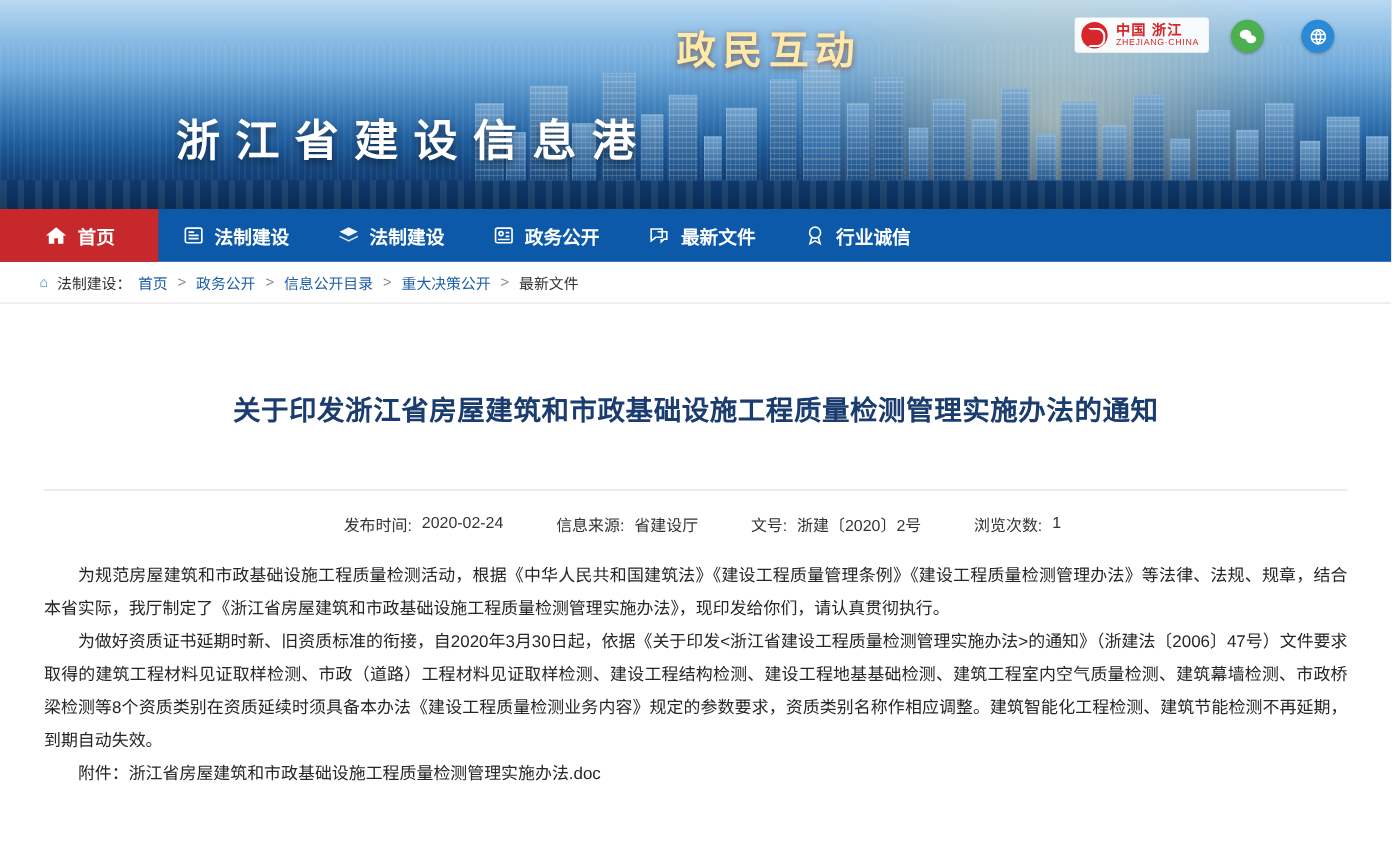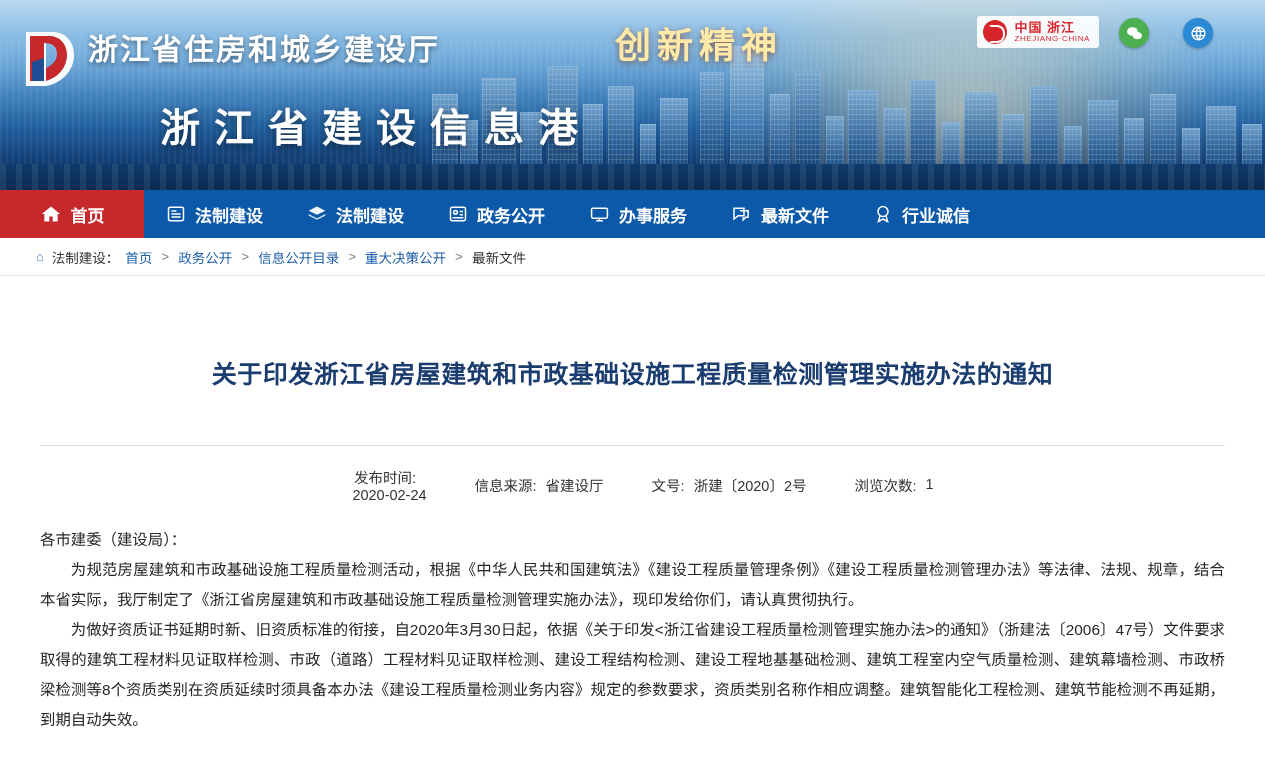--- a/index.html
+++ b/index.html
@@ -214,21 +214,21 @@
   .meta {
     display: flex;
     justify-content: center;
     align-items: center;
     gap: 0;
     font-size: 14.5px;
     color: #333;
     padding: 20px 0 18px 0;
   }
   .meta .cell { display:flex; align-items:center; }
-  .meta .m1 { margin-left: 12px; flex-direction: column; }
+  .meta .m1 { margin-left: 12px; }
   .meta .cell + .cell { margin-left: 48px; }
   .meta .k { color:#333; }
   .meta .v { color:#333; margin-left: 9px; }
 
   .body-text {
     font-size: 15.4px;
     color: #262626;
     line-height: 30px;
     padding: 4px 0 0 0;
     text-align: justify;
@@ -278,33 +278,23 @@
       <div class="tower" style="left:1064px; width:18px;  height:64px;"></div>
       <div class="tower" style="left:1088px; width:30px;  height:90px;"></div>
       <div class="tower" style="left:1124px; width:20px;  height:72px;"></div>
       <div class="tower" style="left:1150px; width:26px;  height:96px;"></div>
       <div class="tower" style="left:1182px; width:18px;  height:62px;"></div>
       <div class="tower" style="left:1206px; width:30px;  height:84px;"></div>
       <div class="tower" style="left:1242px; width:20px;  height:66px;"></div>
       <div class="water"></div>
     </div>
 
-    <div class="brand">
-      <div class="brand-logo">
-        <svg width="54" height="62" viewBox="0 0 54 62">
-          <path d="M4 4 L30 4 C44 4 52 14 52 27 C52 44 38 56 24 58 L24 40 C32 38 38 32 38 25 C38 16 32 12 24 12 L24 58 L4 58 Z" fill="#ffffff" opacity="0.96"></path>
-          <path d="M8 8 L27 8 C38 8 45 16 45 27 C45 40 35 50 24 53 L24 40 C31 37 35 32 35 26 C35 18 30 15 22 15 L22 53 L8 53 Z" fill="#c6282b"></path>
-          <path d="M10 34 L22 30 L22 53 L10 53 Z" fill="#1e4f96"></path>
-        </svg>
-      </div>
-      <div class="brand-title">浙江省住房和城乡建设厅</div>
-    </div>
 
     <div class="site-title">浙江省建设信息港</div>
-    <div class="slogan">创新精神</div>
+    <div class="slogan">政民互动</div>
 
     <div class="zj-badge">
       <div class="mark"></div>
       <div>
         <div class="txt-cn">中国 浙江</div>
         <div class="txt-en">ZHEJIANG·CHINA</div>
       </div>
     </div>
 
     <div class="round-btn wechat">
@@ -355,29 +345,20 @@
       <span>
         <svg width="20" height="20" viewBox="0 0 24 24" fill="none" stroke="#fff" stroke-width="1.8">
             <rect x="3" y="4" width="18" height="16" rx="2"></rect>
             <circle cx="9" cy="10" r="2.2"></circle>
             <path d="M14 9h4M14 13h4M5.5 16.5h13"></path>
           </svg>
       </span>
       <span>政务公开</span>
     </div>
 
-    <div class="item">
-      <span>
-        <svg width="21" height="20" viewBox="0 0 24 24" fill="none" stroke="#fff" stroke-width="1.8">
-            <rect x="2.5" y="5" width="19" height="12" rx="1.6"></rect>
-            <path d="M8 20h8M12 17v3"></path>
-          </svg>
-      </span>
-      <span>办事服务</span>
-    </div>
 
     <div class="item">
       <span>
         <svg width="21" height="20" viewBox="0 0 24 24" fill="none" stroke="#fff" stroke-width="1.8">
             <path d="M3 5h12v9H8l-5 4z"></path>
             <path d="M10 8h10v8h-3l-3 3v-3"></path>
           </svg>
       </span>
       <span>最新文件</span>
     </div>
@@ -425,23 +406,23 @@
         <span class="k">文号:</span>
         <span class="v">浙建〔2020〕2号</span>
       </div>
       <div class="cell">
         <span class="k">浏览次数:</span>
         <span class="v">1</span>
       </div>
     </div>
 
     <div class="body-text">
-      <p>各市建委（建设局）：</p>
       <p class="ind">为规范房屋建筑和市政基础设施工程质量检测活动，根据《中华人民共和国建筑法》《建设工程质量管理条例》《建设工程质量检测管理办法》等法律、法规、规章，结合本省实际，我厅制定了《浙江省房屋建筑和市政基础设施工程质量检测管理实施办法》，现印发给你们，请认真贯彻执行。</p>
       <p class="ind">为做好资质证书延期时新、旧资质标准的衔接，自2020年3月30日起，依据《关于印发&lt;浙江省建设工程质量检测管理实施办法&gt;的通知》（浙建法〔2006〕47号）文件要求取得的建筑工程材料见证取样检测、市政（道路）工程材料见证取样检测、建设工程结构检测、建设工程地基基础检测、建筑工程室内空气质量检测、建筑幕墙检测、市政桥梁检测等8个资质类别在资质延续时须具备本办法《建设工程质量检测业务内容》规定的参数要求，资质类别名称作相应调整。建筑智能化工程检测、建筑节能检测不再延期，到期自动失效。</p>
+      <p class="ind">附件：浙江省房屋建筑和市政基础设施工程质量检测管理实施办法.doc</p>
     </div>
 
     <div class="sign">
       
       
     </div>
   </div>
 
 </div>
 

